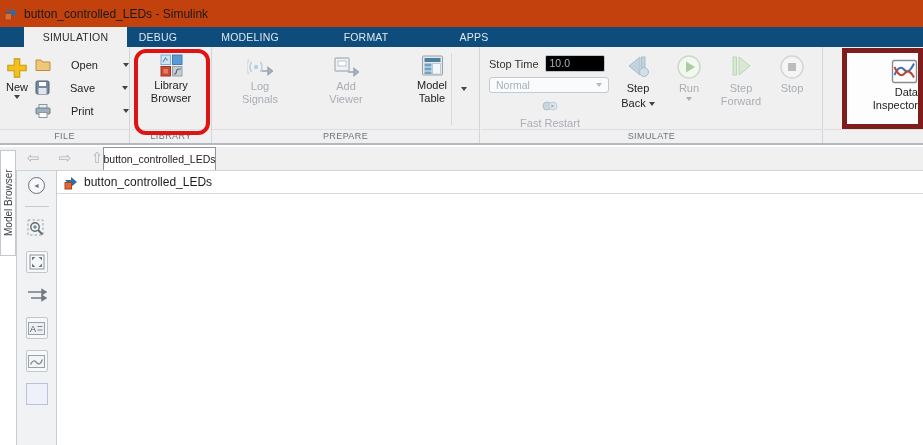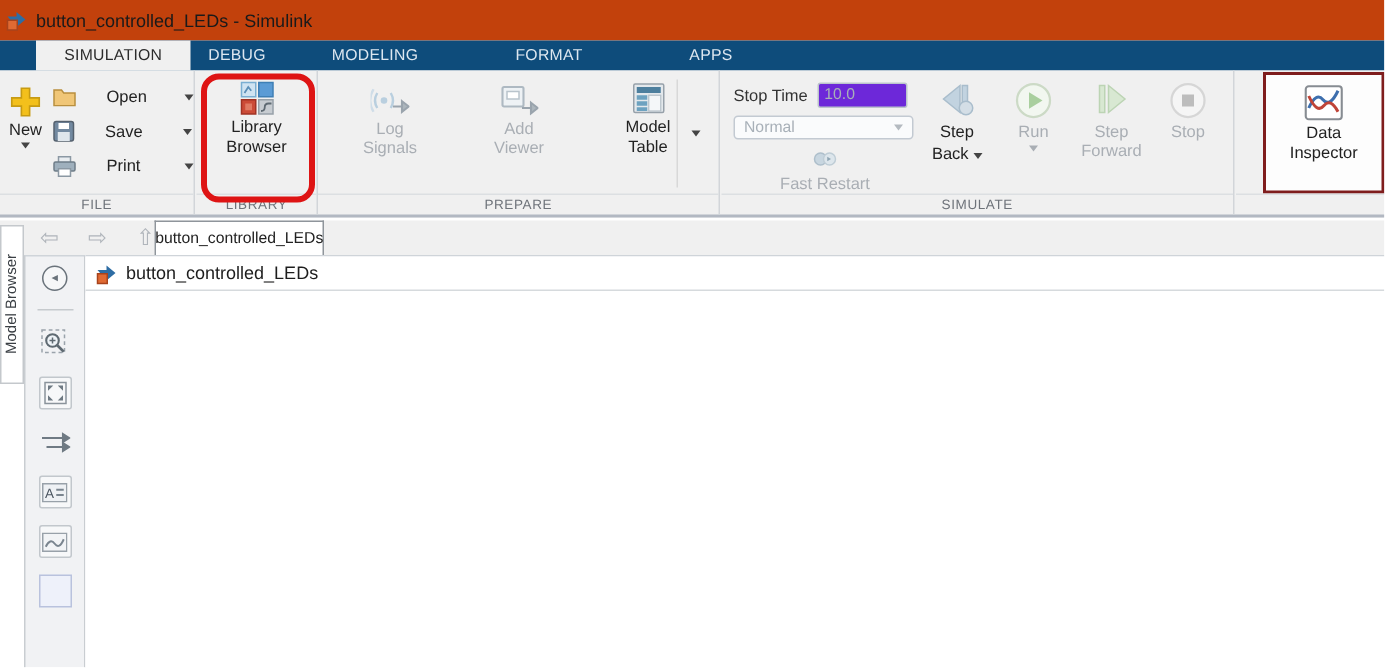--- a/index.html
+++ b/index.html
@@ -49,36 +49,36 @@
   .sec-prepare { left:212px; width:268px; }
   .prepbtn { width:68px; }
   .overflowcol { position:absolute; right:4px; top:6px; bottom:18px; width:24px; border-left:1px solid #d8d8d8;
                  display:flex; align-items:center; justify-content:center; }
 
   
   .sec-simulate { left:481px; width:342px; }
   .simleft { width:130px; padding:8px 0 0 8px; display:flex; flex-direction:column; gap:5px; }
   .strow { display:flex; align-items:center; gap:6px; }
   .stlabel { font-size:11px; color:#333; }
-  .stinput { width:60px; height:17px; background:#6d28d9; border:1px solid #bcc4cc; border-radius:2px;
+  .stinput { width:60px; height:17px; background:#000000; border:1px solid #bcc4cc; border-radius:2px;
              font-size:10.5px; color:#a8b0b8; padding-left:4px; line-height:15px; }
   .simselect { width:120px; height:19px; background:#fafbfc; border:1px solid #c3cad2; border-radius:3px;
                font-size:10.5px; color:#a8b0b8; display:flex; align-items:center; padding:0 6px; }
   .simselect .caret { margin-left:auto; border-top-color:#b4bac0; }
   .frrow { display:flex; align-items:center; gap:5px; font-size:11px; color:#a9aeb4; padding-top:2px;flex-direction:column; }
   .stepback { width:54px; }
   .runbtn { width:48px; }
   .stepfwd { width:56px; }
   .stopbtn { width:46px; }
   .lblrow { display:flex; align-items:center; gap:3px; }
 
   
   .sec-review { left:824px; width:99px; border-right:none; }
   .di-btn { position:absolute; left:18px; right:0; top:1px; height:81px; background:#fdfdfd;
-            border:2px solid #7f1d1d; display:flex; flex-direction:column; align-items:center;
+            border:5px solid #7f1d1d; display:flex; flex-direction:column; align-items:flex-end;
             padding-top:6px; gap:2px; }
   .di-btn .lbl { font-size:11px; line-height:13px; color:#222; text-align:center; }
 
   
   .annotation-box { position:absolute; left:134px; top:2px; width:76px; height:86px;
                     border:4px solid #de1414; border-radius:12px; pointer-events:none; }
 
   
   .tabstrip { position:absolute; left:0; top:147px; width:100%; height:23px; background:#f0f0f0; }
   .navbtn { position:absolute; top:1px; width:22px; height:20px; display:flex; align-items:center;

